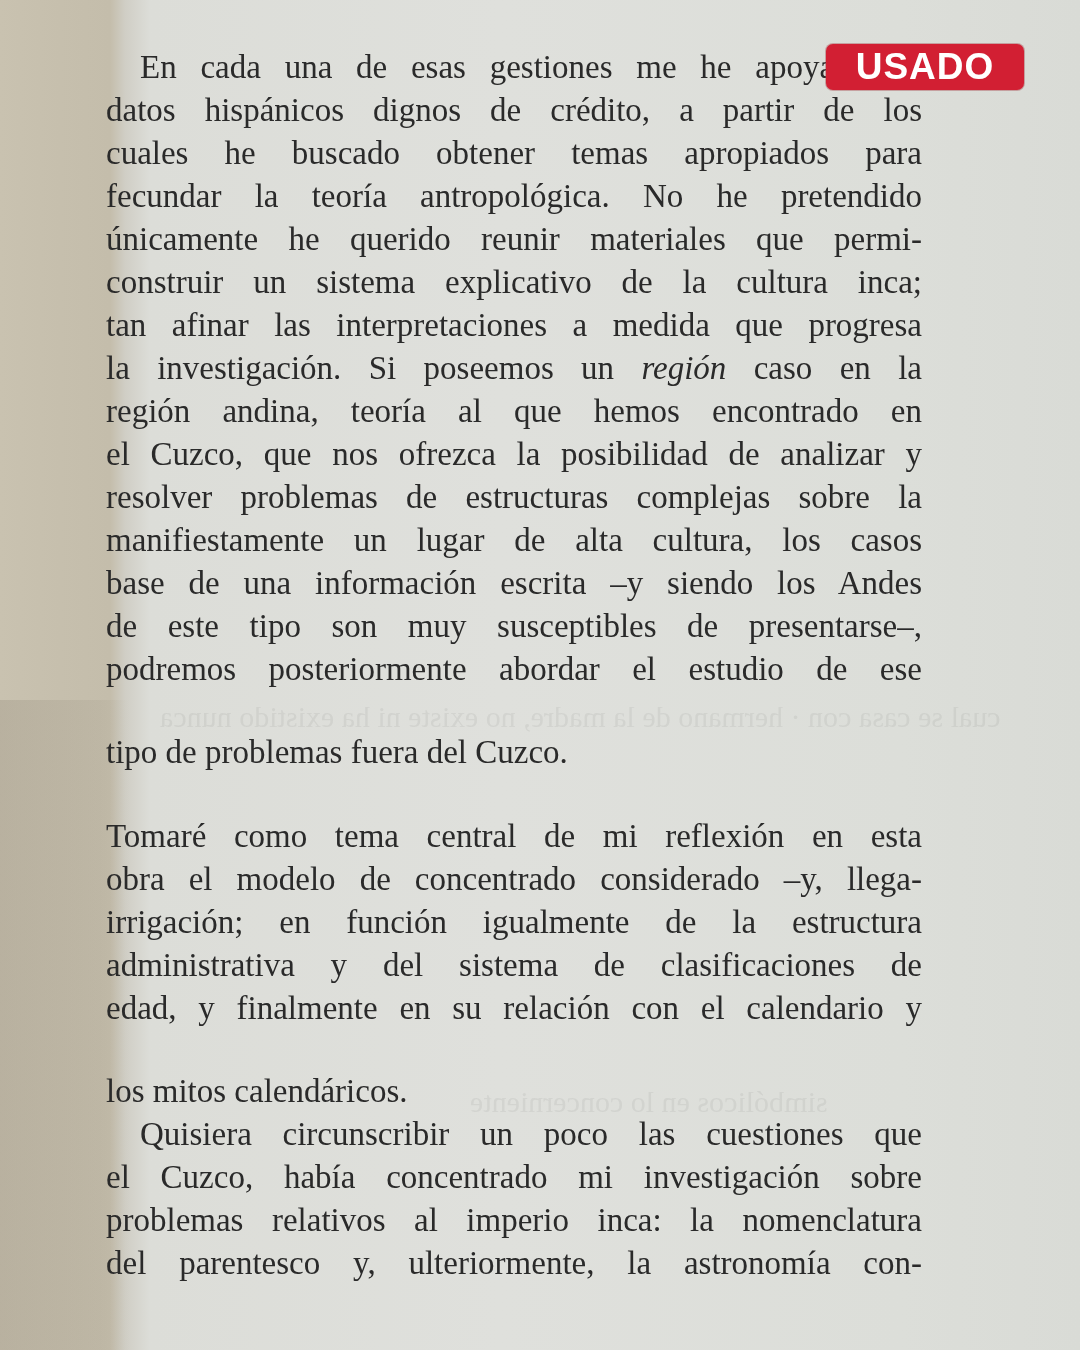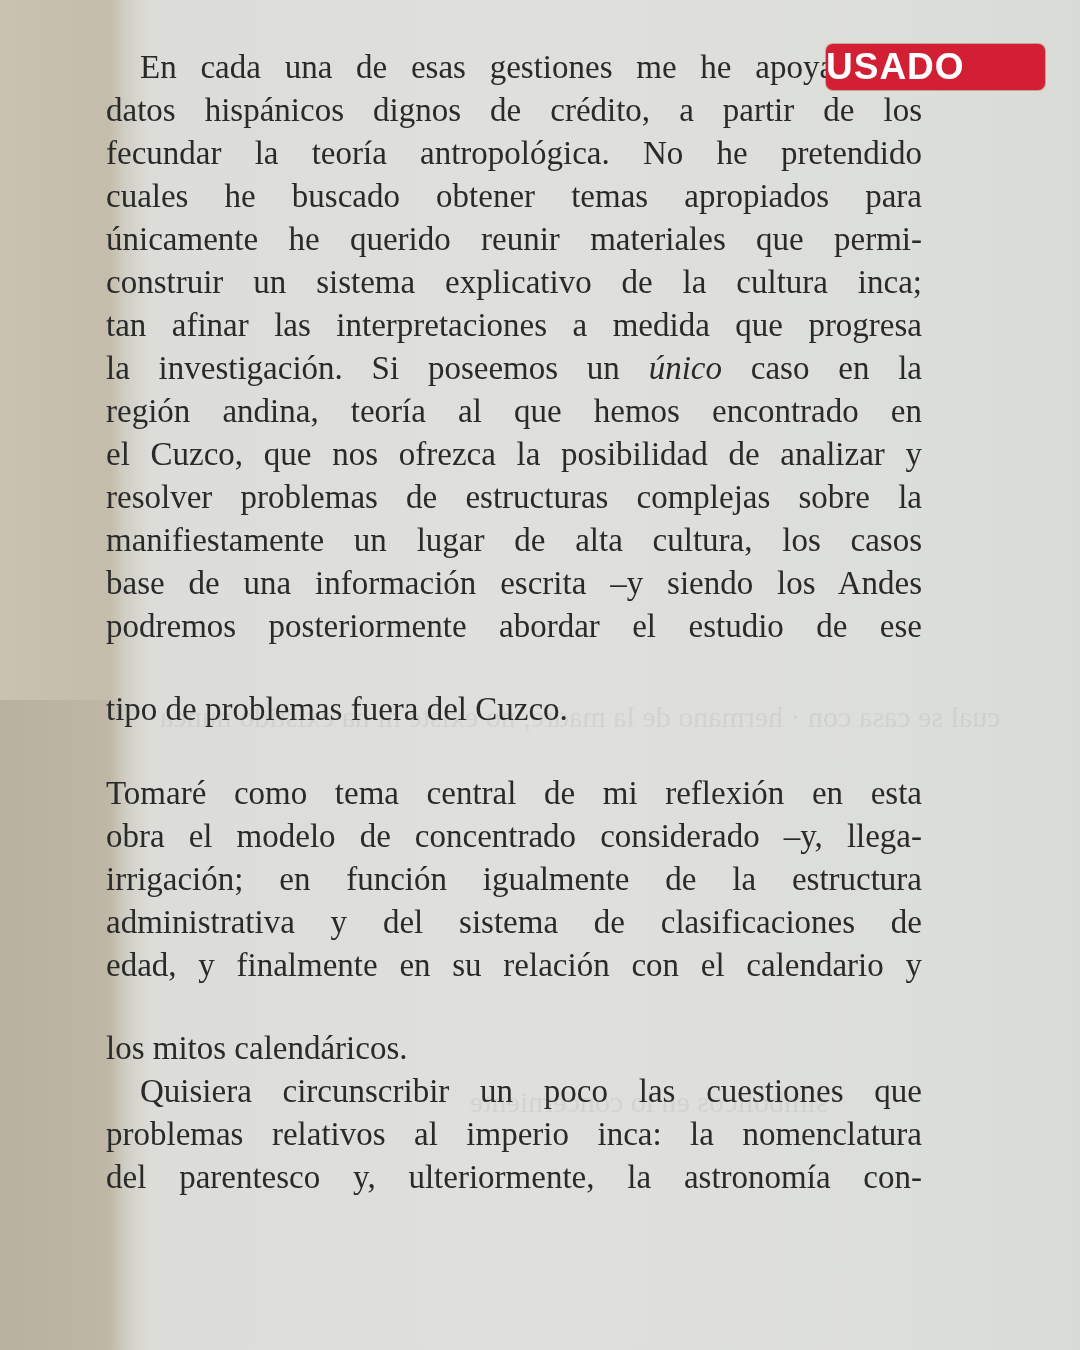--- a/index.html
+++ b/index.html
@@ -72,68 +72,70 @@
     }
     .gap {
       display: block;
       height: 41px;
     }
     em { font-style: italic; }
     .badge {
       position: absolute;
       left: 826px;
       top: 44px;
-      width: 219px;
+      width: 198px;
       height: 46px;
       background: #d21f33;
       border-radius: 7px;
       color: #ffffff;
       font-family: "Liberation Sans", "DejaVu Sans", sans-serif;
       font-weight: bold;
       font-size: 37px;
       line-height: 46px;
-      text-align: left;
+      text-align: center;
       letter-spacing: 1px;
       z-index: 5;
       box-shadow: 0 0 0 1px rgba(150,20,30,0.3);
     }
   </style>
 </head>
 <body>
 
 <div class="page">
   <div class="ghost" style="left:160px; top:700px;">cual se casa con · hermano de la madre, no existe ni ha existido nunca</div>
   <div class="ghost" style="left:470px; top:1085px;">simbólicos en lo concerniente</div>
 </div>
 
 <div class="text-block">
 
   <span class="line indent">En cada una de esas gestiones me he apoyado en</span>
   <span class="line">datos hispánicos dignos de crédito, a partir de los</span>
+  <span class="line">cuales he buscado obtener temas apropiados para</span>
   <span class="line">fecundar la teoría antropológica. No he pretendido</span>
-  <span class="line">cuales he buscado obtener temas apropiados para</span>
   <span class="line">únicamente he querido reunir materiales que permi-</span>
   <span class="line">construir un sistema explicativo de la cultura inca;</span>
   <span class="line">tan afinar las interpretaciones a medida que progresa</span>
-  <span class="line"><span>la investigación. Si poseemos un</span> <em>único</em> <span>caso en la</span></span>
+  <span class="line"><span>la investigación. Si poseemos un</span> <em>región</em> <span>caso en la</span></span>
   <span class="line">región andina, teoría al que hemos encontrado en</span>
   <span class="line">el Cuzco, que nos ofrezca la posibilidad de analizar y</span>
   <span class="line">resolver problemas de estructuras complejas sobre la</span>
   <span class="line">manifiestamente un lugar de alta cultura, los casos</span>
   <span class="line">base de una información escrita –y siendo los Andes</span>
+  <span class="line">de este tipo son muy susceptibles de presentarse–,</span>
   <span class="line">podremos posteriormente abordar el estudio de ese</span>
   <span class="line last">tipo de problemas fuera del Cuzco.</span>
 
   <span class="gap"></span>
 
   <span class="line">Tomaré como tema central de mi reflexión en esta</span>
   <span class="line">obra el modelo de concentrado considerado –y, llega-</span>
   <span class="line">irrigación; en función igualmente de la estructura</span>
   <span class="line">administrativa y del sistema de clasificaciones de</span>
   <span class="line">edad, y finalmente en su relación con el calendario y</span>
   <span class="line last">los mitos calendáricos.</span>
 
   <span class="line indent">Quisiera circunscribir un poco las cuestiones que</span>
+  <span class="line">el Cuzco, había concentrado mi investigación sobre</span>
   <span class="line">problemas relativos al imperio inca: la nomenclatura</span>
   <span class="line">del parentesco y, ulteriormente, la astronomía con-</span>
 </div>
 
 <div class="badge">USADO</div>
 
 </body></html>

